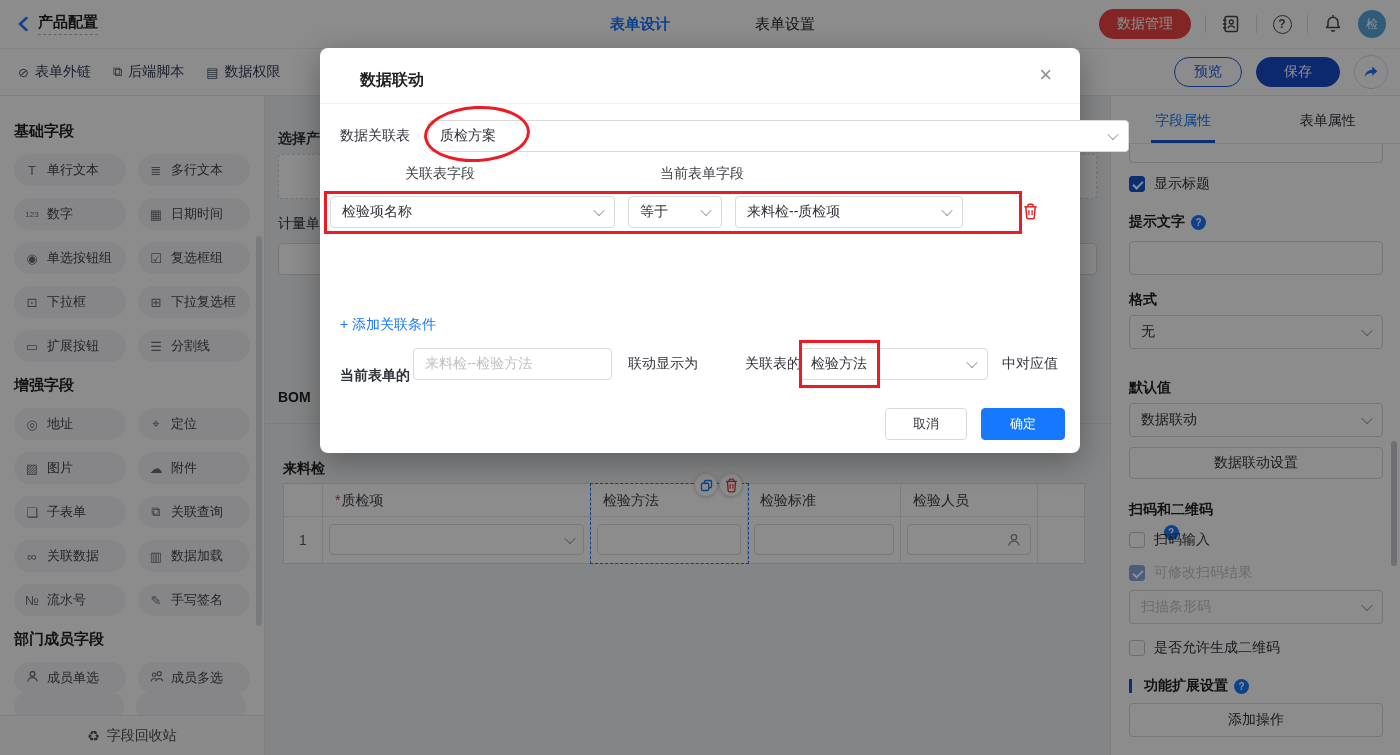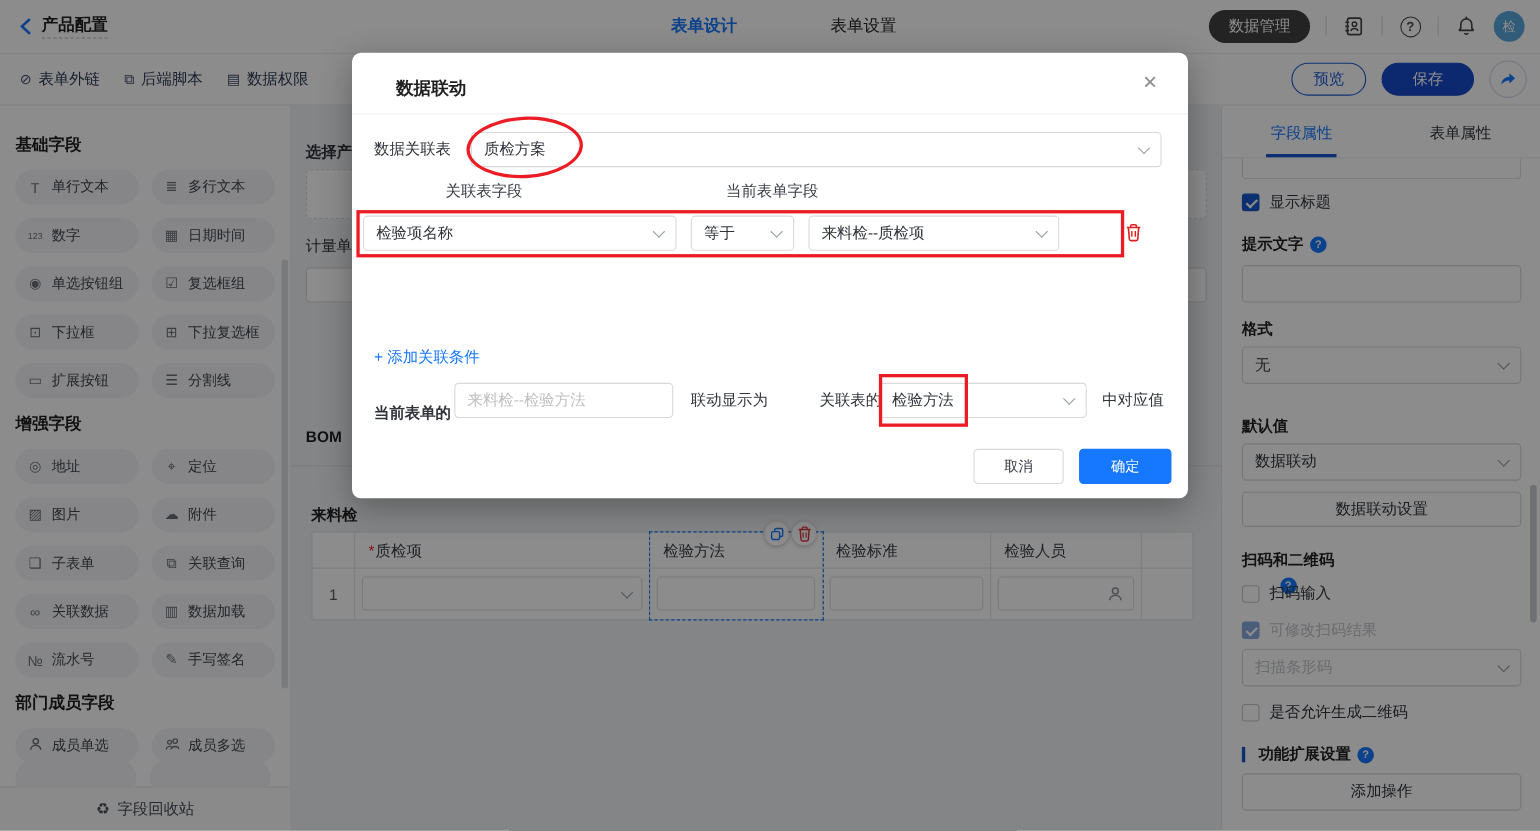--- a/index.html
+++ b/index.html
@@ -115,21 +115,21 @@
   <header class="app-header">
     <div class="back-wrap">
       <svg width="14" height="16" viewBox="0 0 14 16">
           <path d="M10.5 2 L4 8 L10.5 14" fill="none" stroke="#1677ff" stroke-width="2.4" stroke-linecap="round"></path>
         </svg>
       <span class="back-title">产品配置</span>
     </div>
     <div class="hdr-tab active" style="left:610px;">表单设计</div>
     <div class="hdr-tab" style="left:755px;">表单设置</div>
     <div class="hdr-right">
-      <div class="pill-green" style="background:#404040;">数据管理</div>
+      <div class="pill-green" style="background:#ef4444;">数据管理</div>
       <div class="hdr-divider"></div>
       <div class="hicon">
         <svg width="20" height="20" viewBox="0 0 20 20">
             <rect x="4" y="2.5" width="12.5" height="15" rx="2" fill="none" stroke="#444" stroke-width="1.5"></rect>
             <path d="M2 6.2h3.4M2 10h3.4M2 13.8h3.4" stroke="#444" stroke-width="1.5"></path>
             <circle cx="10.3" cy="8" r="2" fill="none" stroke="#444" stroke-width="1.3"></circle>
             <path d="M7 14.2a3.4 3 0 0 1 6.6 0" fill="none" stroke="#444" stroke-width="1.3"></path>
           </svg>
       </div>
       <div class="hdr-divider"></div>
@@ -415,21 +415,21 @@
   </aside>
 
   <div class="overlay"></div>
 
   <div class="modal">
     <div class="md-title">数据联动</div>
     <div class="md-close">×</div>
     <div class="md-divider"></div>
 
     <div class="md-label" style="left:20px; top:79px;">数据关联表</div>
-    <div class="sel md-sel" style="left:108px; top:72px; width:628px;">
+    <div class="sel md-sel" style="left:108px; top:72px; width:701px;">
       <span class="val">质检方案</span>
         <span class="chev"></span>
     </div>
 
     <div class="md-colhead" style="left:85px;">关联表字段</div>
     <div class="md-colhead" style="left:340px;">当前表单字段</div>
 
     <div class="sel md-sel" style="left:10px; top:148px; width:285px;">
       <span class="val">检验项名称</span>
         <span class="chev"></span>

